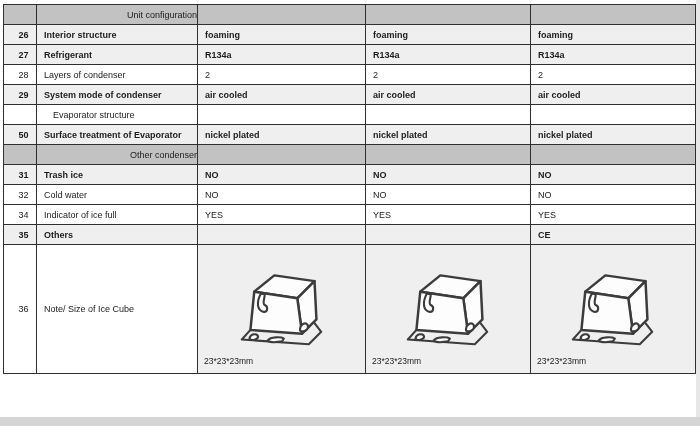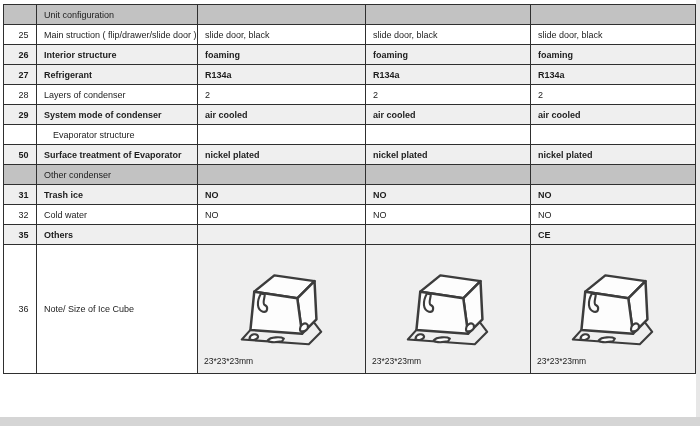--- a/index.html
+++ b/index.html
@@ -32,21 +32,21 @@
     height:19px;
     overflow:hidden;
     white-space:nowrap;
   }
   col.c-num{width:33px;}
   col.c-label{width:161px;}
   col.c-v1{width:168px;}
   col.c-v2{width:165px;}
   col.c-v3{width:165px;}
   td.num{text-align:center;padding:0;}
-  tr.r-section td{background:#c2c2c2;}
+  tr.r-section td{background:#c2c2c2;text-align:right;}
   tr.r-subsection td{background:#ffffff;padding-left:16px;}
   tr.r-white td{background:#ffffff;}
   tr.r-alt td{background:#efefef;font-weight:bold;}
   tr.r-cube{height:128px;}
   tr.r-cube td{height:128px;}
   tr.r-cube td.num, tr.r-cube td.label{background:#ffffff;}
   tr.r-cube td.val{background:#efefef;position:relative;padding:0;}
   .cube-wrap{
     width:100%;height:100%;
     display:flex;align-items:center;justify-content:center;
@@ -89,27 +89,20 @@
   <tbody>
 
   <tr class="r-section">
     <td class="num"></td>
     <td class="label">Unit configuration</td>
     <td class="val"></td>
     <td class="val"></td>
     <td class="val"></td>
   </tr>
 
-  <tr class="r-white">
-    <td class="num">25</td>
-    <td class="label">Main struction ( flip/drawer/slide door )</td>
-    <td class="val">slide door, black</td>
-    <td class="val">slide door, black</td>
-    <td class="val">slide door, black</td>
-  </tr>
 
   <tr class="r-alt">
     <td class="num">26</td>
     <td class="label">Interior structure</td>
     <td class="val">foaming</td>
     <td class="val">foaming</td>
     <td class="val">foaming</td>
   </tr>
 
 
@@ -171,20 +164,27 @@
 
   <tr class="r-white">
     <td class="num">32</td>
     <td class="label">Cold water</td>
     <td class="val">NO</td>
     <td class="val">NO</td>
     <td class="val">NO</td>
   </tr>
 
 
+  <tr class="r-white">
+    <td class="num">34</td>
+    <td class="label">Indicator of ice full</td>
+    <td class="val">YES</td>
+    <td class="val">YES</td>
+    <td class="val">YES</td>
+  </tr>
 
   <tr class="r-alt">
     <td class="num">35</td>
     <td class="label">Others</td>
     <td class="val"></td>
     <td class="val"></td>
     <td class="val">CE</td>
   </tr>
 
   <tr class="r-cube">

